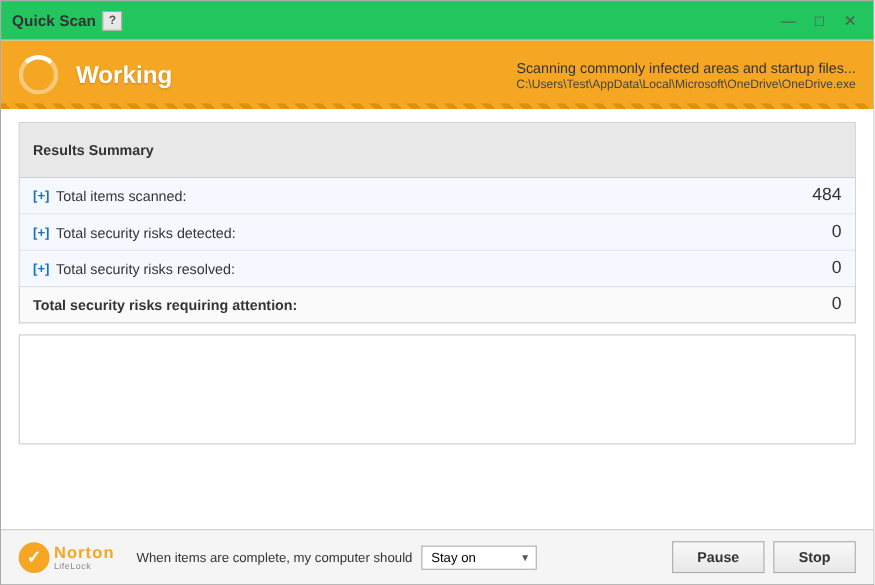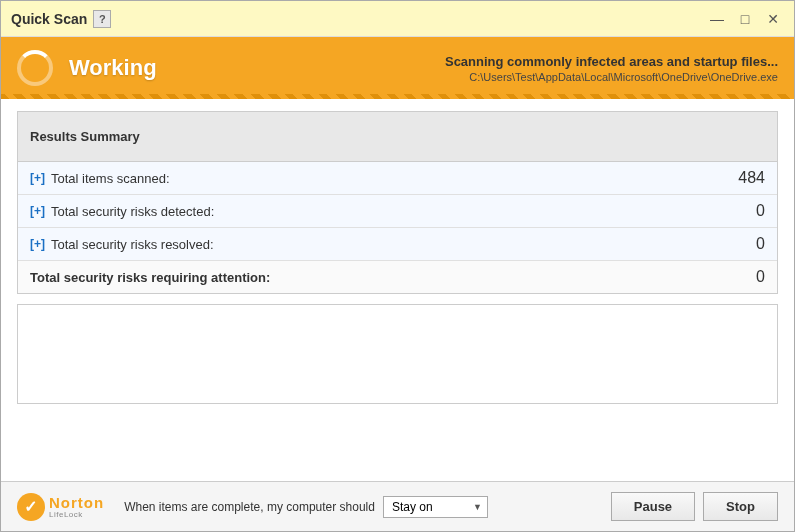--- a/index.html
+++ b/index.html
@@ -14,21 +14,21 @@
     .window {
       width: 795px;
       height: 532px;
       background: #fff;
       border: 1px solid #aaa;
       display: flex;
       flex-direction: column;
     }
     
     .title-bar {
-      background: #fef9c3;
+      background: #22c55e;
       border-bottom: 1px solid #ddd;
       height: 36px;
       display: flex;
       align-items: center;
       padding: 0 10px;
       flex-shrink: 0;
     }
     .title-bar-title {
       font-size: 14px;
       font-weight: 600;
@@ -112,21 +112,21 @@
       color: #fff;
       text-shadow: 0 1px 2px rgba(0,0,0,0.2);
       flex: 1;
     }
     .status-details {
       text-align: right;
       flex-shrink: 0;
     }
     .status-details-primary {
       font-size: 13px;
-      font-weight: 700;
+      font-weight: 400;
       color: #333;
     }
     .status-details-secondary {
       font-size: 11px;
       color: #444;
       margin-top: 2px;
     }
     
     .results-area {
       flex: 1;

